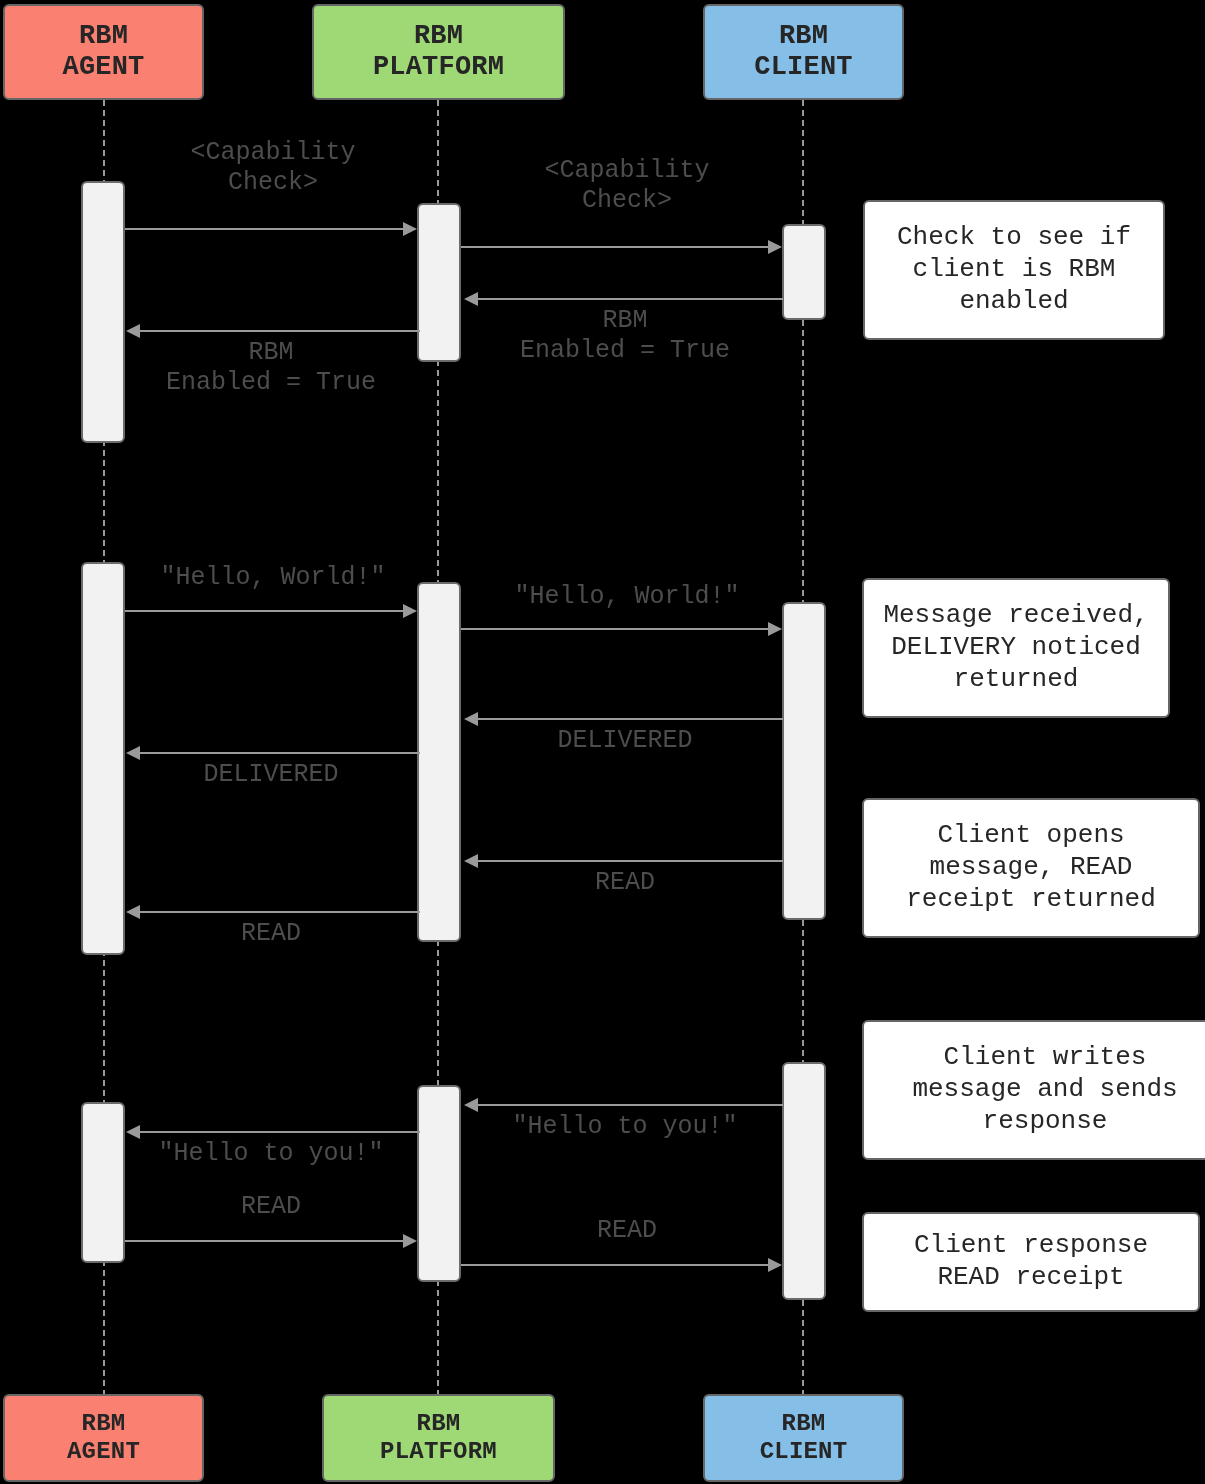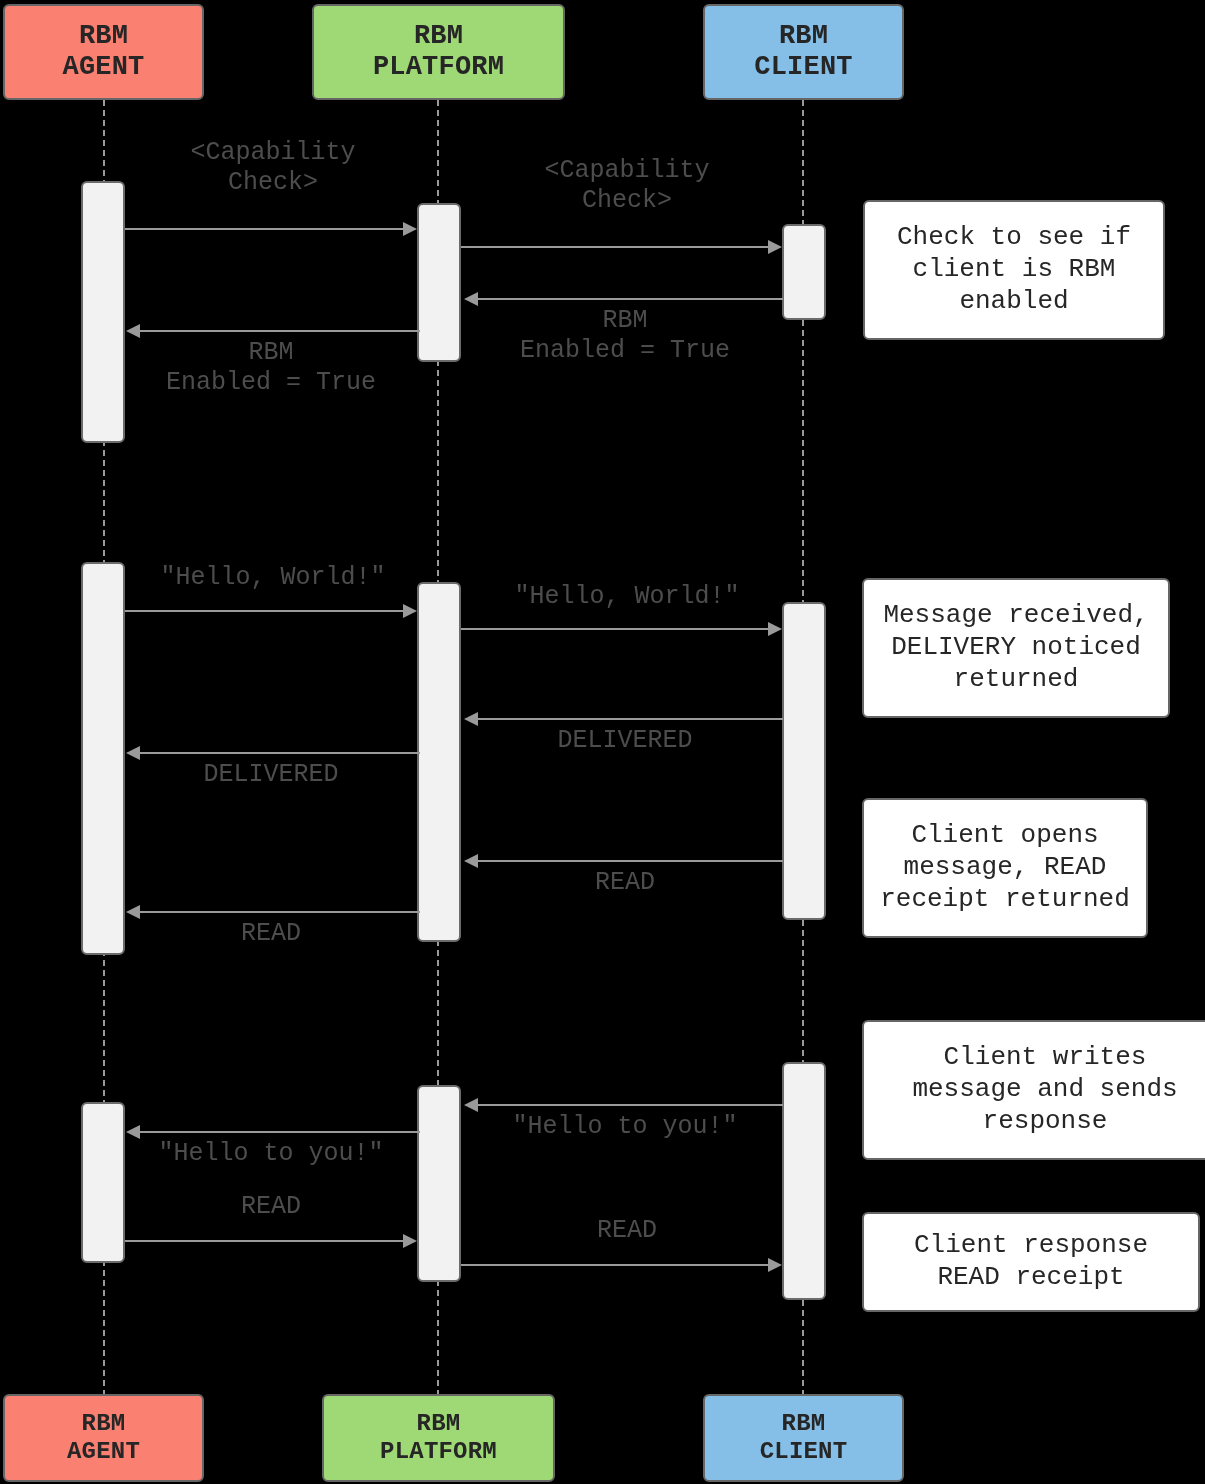--- a/index.html
+++ b/index.html
@@ -208,21 +208,21 @@
   <div class="msg-label" style="left:492px; top:1216px; width:270px;">READ</div>
 
   <div class="note" style="left:863px; top:200px; width:302px; height:140px;">Check to see if
 client is RBM
 enabled</div>
 
   <div class="note" style="left:862px; top:578px; width:308px; height:140px;">Message received,
 DELIVERY noticed
 returned</div>
 
-  <div class="note" style="left:862px; top:798px; width:286px; height:140px;">Client opens
+  <div class="note" style="left:862px; top:798px; width:338px; height:140px;">Client opens
 message, READ
 receipt returned</div>
 
   <div class="note" style="left:862px; top:1020px; width:366px; height:140px;">Client writes
 message and sends
 response</div>
 
   <div class="note" style="left:862px; top:1212px; width:338px; height:100px;">Client response
 READ receipt</div>
 

